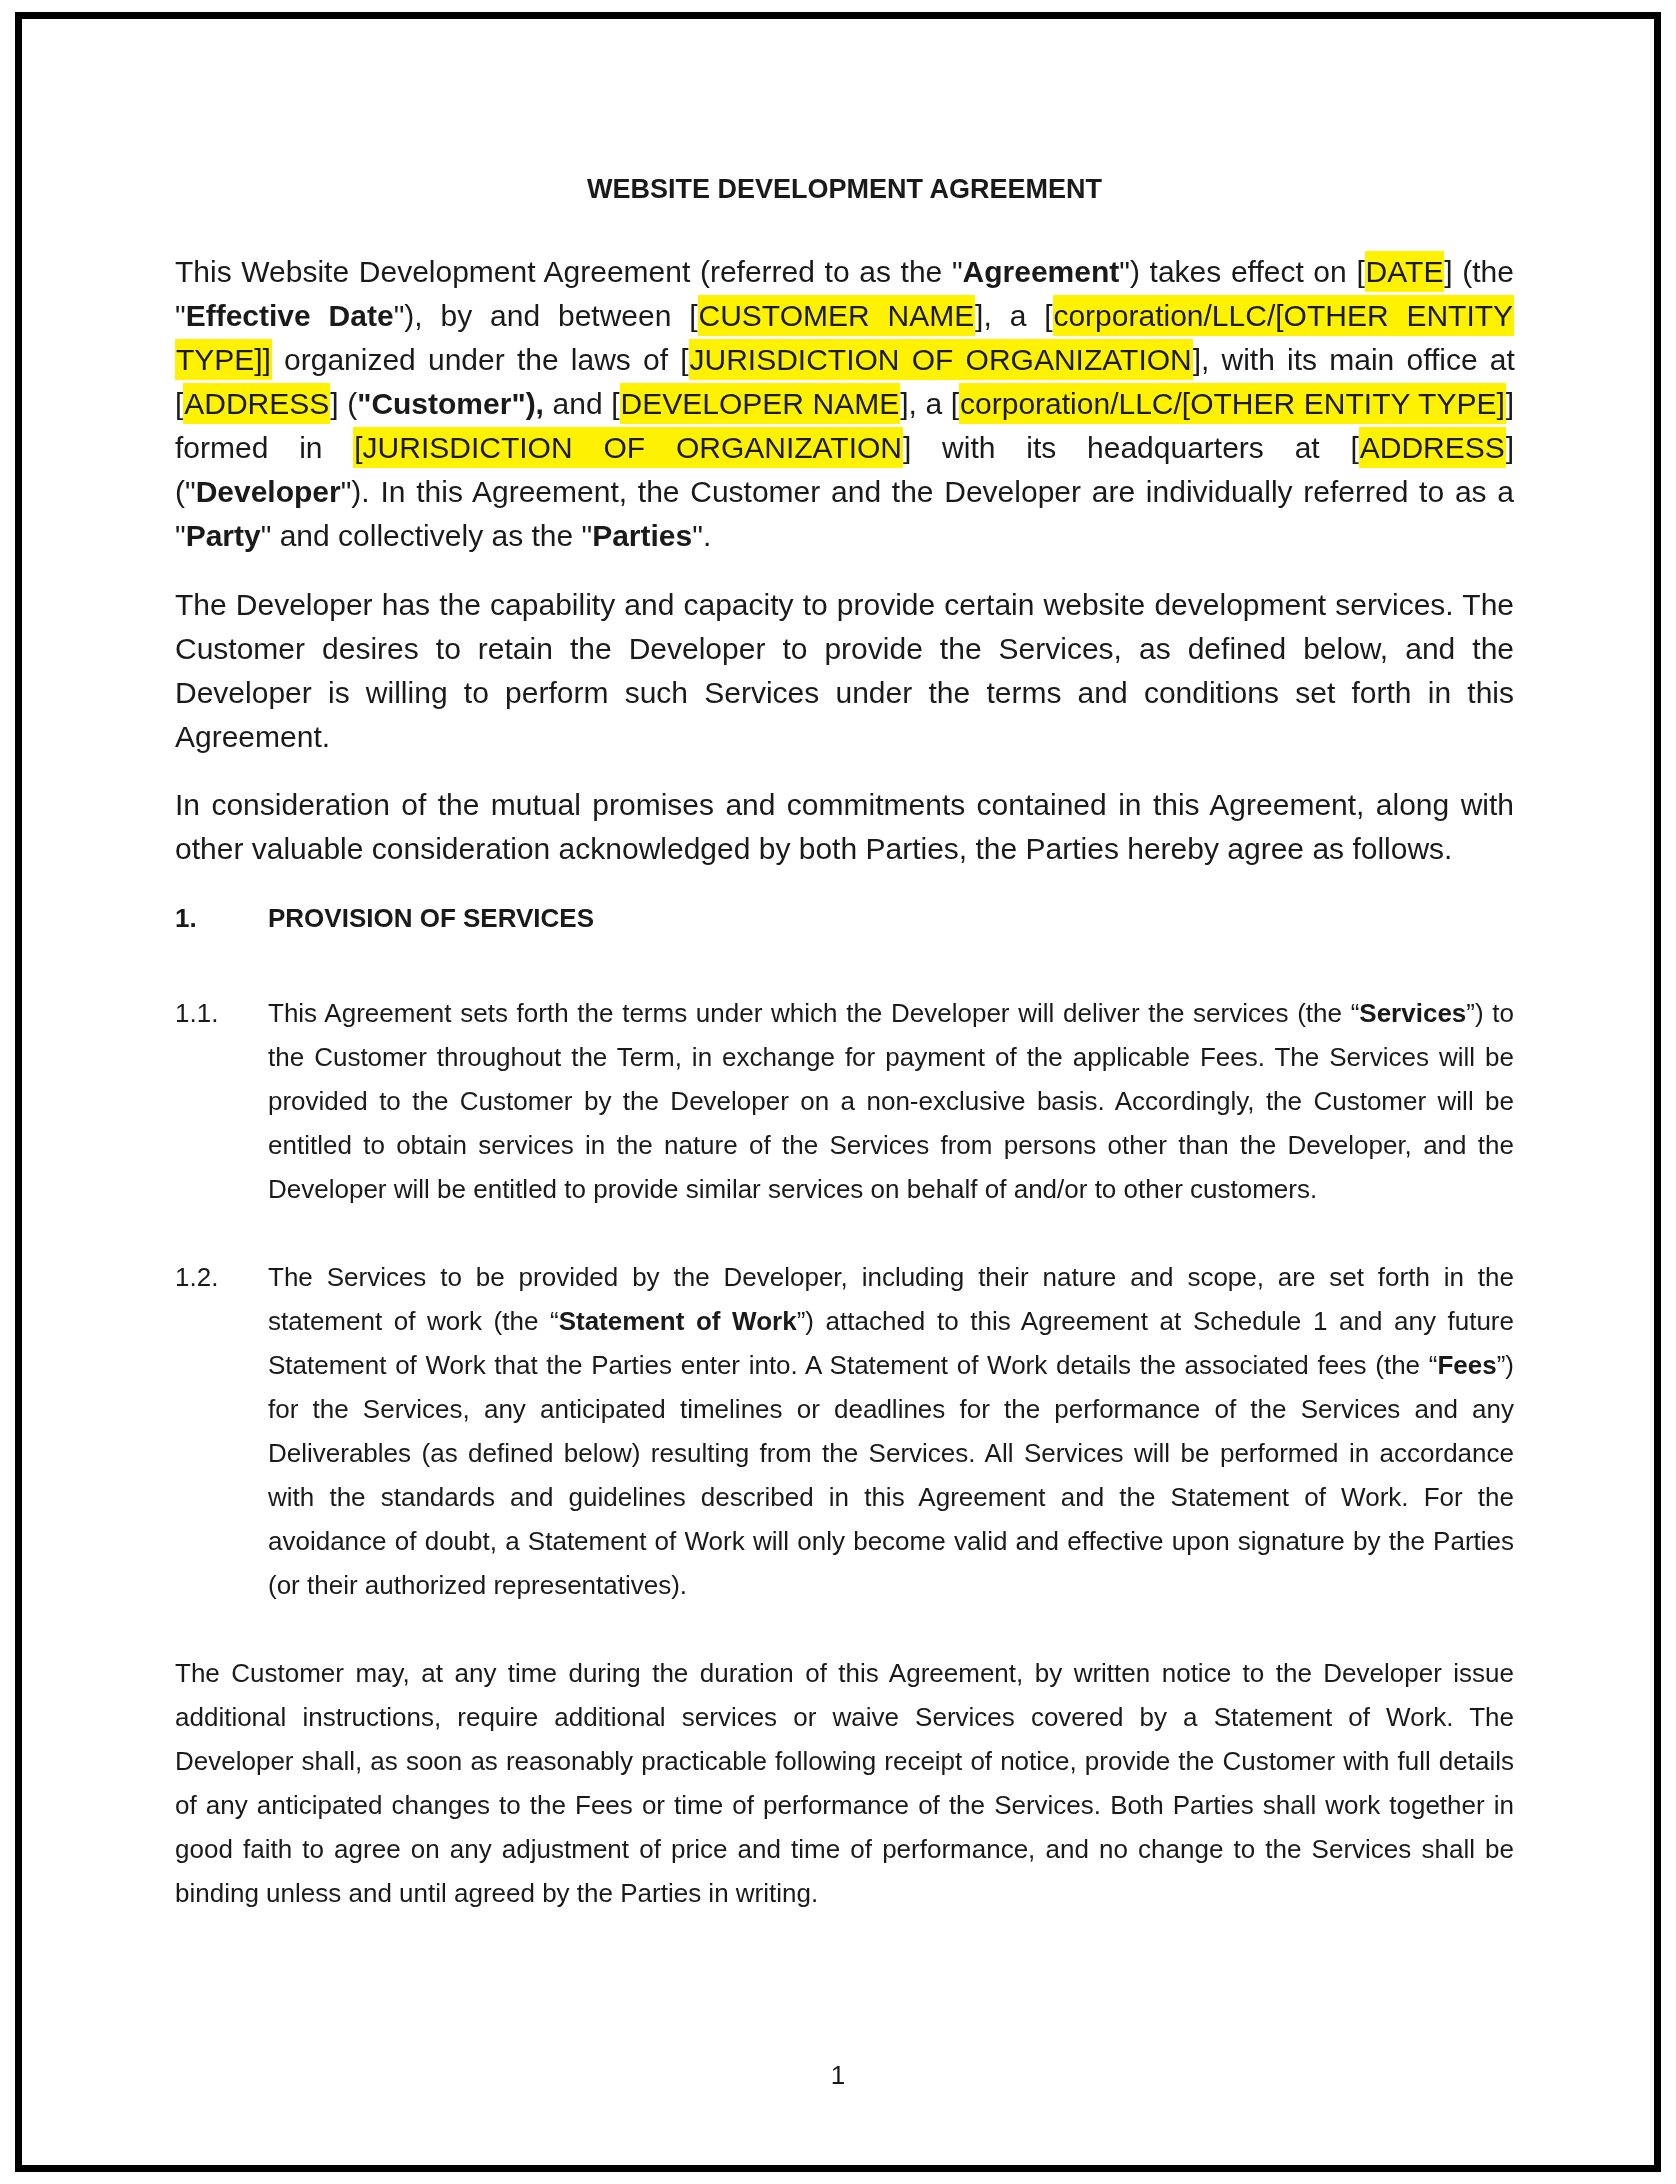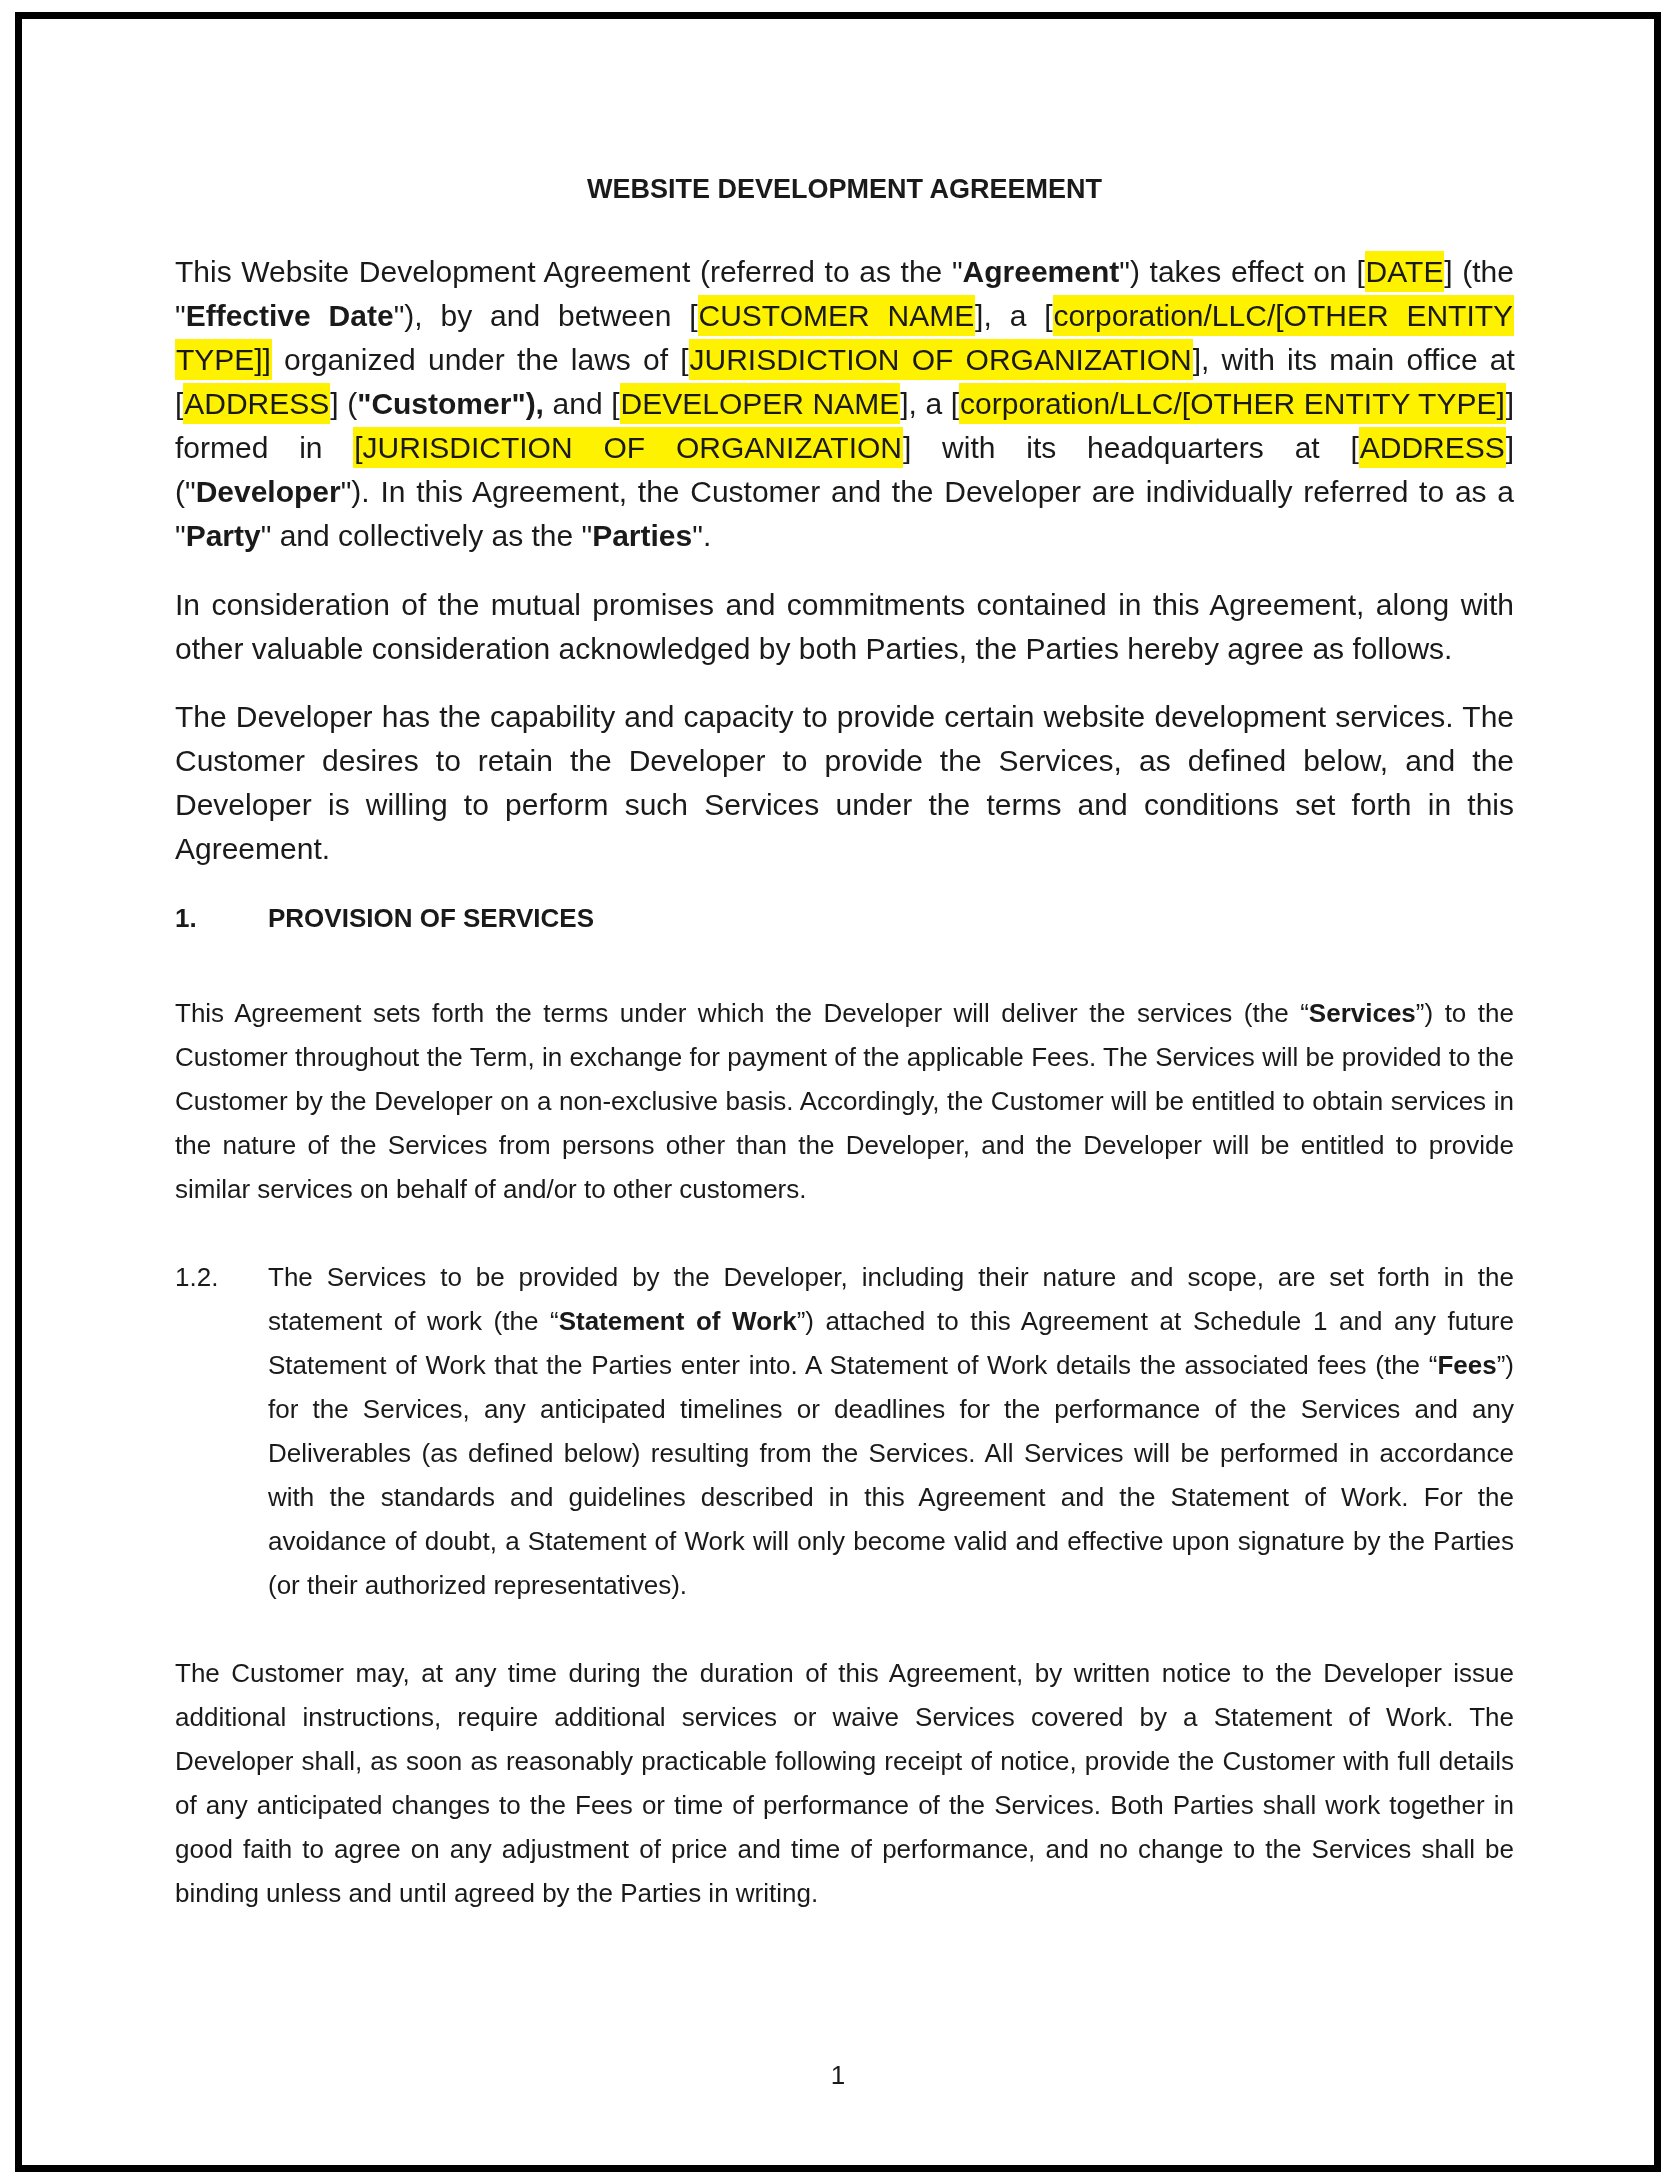--- a/index.html
+++ b/index.html
@@ -85,27 +85,28 @@
 <body>
 
 <div class="page">
   <div class="frame"></div>
 
   <div class="content">
     <h1 class="title">WEBSITE DEVELOPMENT AGREEMENT</h1>
 
     <div id="paragraphs">
         <p class="para"><span>This Website Development Agreement (referred to as the "</span><span class="b">Agreement</span><span>") takes effect on [</span><span class="h">DATE</span><span>] (the "</span><span class="b">Effective Date</span><span>"), by and between [</span><span class="h">CUSTOMER NAME</span><span>], a [</span><span class="h">corporation/LLC/[OTHER ENTITY TYPE]]</span><span> organized under the laws of [</span><span class="h">JURISDICTION OF ORGANIZATION</span><span>], with its main office at [</span><span class="h">ADDRESS</span><span>] (</span><span class="b">"Customer"),</span><span> and [</span><span class="h">DEVELOPER NAME</span><span>], a [</span><span class="h">corporation/LLC/[OTHER ENTITY TYPE]</span><span>] formed in </span><span class="h">[JURISDICTION OF ORGANIZATION</span><span>] with its headquarters at [</span><span class="h">ADDRESS</span><span>] ("</span><span class="b">Developer</span><span>"). In this Agreement, the Customer and the Developer are individually referred to as a "</span><span class="b">Party</span><span>" and collectively as the "</span><span class="b">Parties</span><span>".</span></p>
+        <p class="para"><span>The Developer has the capability and capacity to provide certain website development services. The Customer desires to retain the Developer to provide the Services, as defined below, and the Developer is willing to perform such Services under the terms and conditions set forth in this Agreement.</span></p>
         <p class="para"><span>In consideration of the mutual promises and commitments contained in this Agreement, along with other valuable consideration acknowledged by both Parties, the Parties hereby agree as follows.</span></p>
-        <p class="para"><span>The Developer has the capability and capacity to provide certain website development services. The Customer desires to retain the Developer to provide the Services, as defined below, and the Developer is willing to perform such Services under the terms and conditions set forth in this Agreement.</span></p>
         <div class="clause heading">
           <span class="num">1.</span>
           <div class="ctext"><span>PROVISION OF SERVICES</span></div>
         </div>
         <div class="clause">
+          <span class="num">1.1.</span>
           <div class="ctext"><span>This Agreement sets forth the terms under which the Developer will deliver the services (the “</span><span class="b">Services</span><span>”) to the Customer throughout the Term, in exchange for payment of the applicable Fees. The Services will be provided to the Customer by the Developer on a non-exclusive basis. Accordingly, the Customer will be entitled to obtain services in the nature of the Services from persons other than the Developer, and the Developer will be entitled to provide similar services on behalf of and/or to other customers.</span></div>
         </div>
         <div class="clause">
           <span class="num">1.2.</span>
           <div class="ctext"><span>The Services to be provided by the Developer, including their nature and scope, are set forth in the statement of work (the “</span><span class="b">Statement of Work</span><span>”) attached to this Agreement at Schedule 1 and any future Statement of Work that the Parties enter into. A Statement of Work details the associated fees (the “</span><span class="b">Fees</span><span>”) for the Services, any anticipated timelines or deadlines for the performance of the Services and any Deliverables (as defined below) resulting from the Services. All Services will be performed in accordance with the standards and guidelines described in this Agreement and the Statement of Work. For the avoidance of doubt, a Statement of Work will only become valid and effective upon signature by the Parties (or their authorized representatives).</span></div>
         </div>
         <div class="clause">
           <div class="ctext"><span>The Customer may, at any time during the duration of this Agreement, by written notice to the Developer issue additional instructions, require additional services or waive Services covered by a Statement of Work. The Developer shall, as soon as reasonably practicable following receipt of notice, provide the Customer with full details of any anticipated changes to the Fees or time of performance of the Services. Both Parties shall work together in good faith to agree on any adjustment of price and time of performance, and no change to the Services shall be binding unless and until agreed by the Parties in writing.</span></div>
         </div>
       </div>

